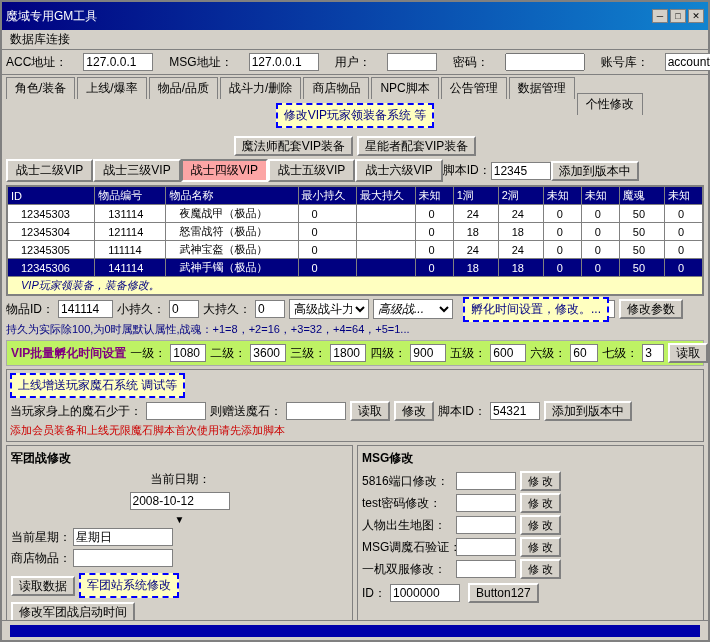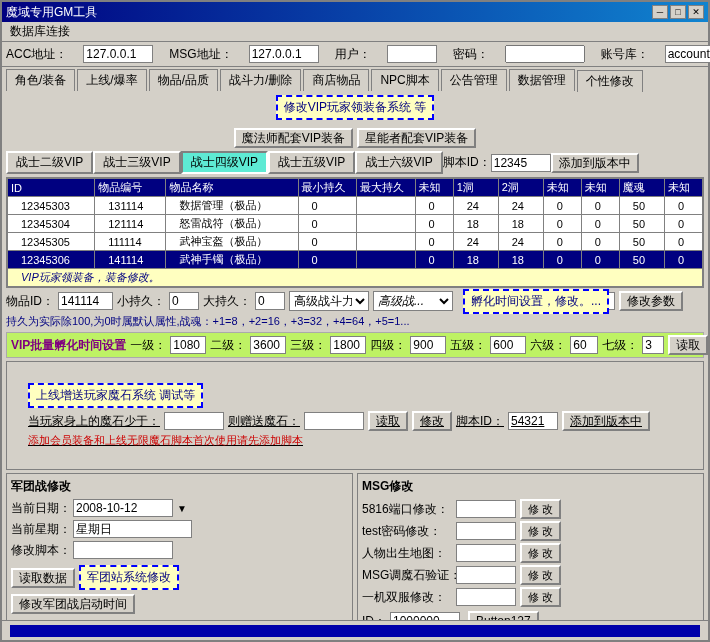--- a/index.html
+++ b/index.html
@@ -1,37 +1,37 @@
 <!DOCTYPE html>
 <html><head>
   <meta charset="utf-8">
   <style>
     * { box-sizing: border-box; margin: 0; padding: 0; font-family: "SimSun", "MS Gothic", sans-serif; font-size: 12px; }
     body { background: #d4d0c8; width: 710px; height: 642px; overflow: hidden; }
     .window { width: 710px; height: 642px; background: #d4d0c8; border: 2px solid #808080; display: flex; flex-direction: column; }
-    .title-bar { background: linear-gradient(to right, #000080, #1084d0); height: 20px; display: flex; align-items: center; justify-content: space-between; padding: 0 4px; color: white; font-size: 12px; flex-shrink: 0; }
+    .title-bar { background: linear-gradient(to right, #000080, #1084d0); height: 28px; display: flex; align-items: center; justify-content: space-between; padding: 0 4px; color: white; font-size: 12px; flex-shrink: 0; }
     .title-bar-buttons { display: flex; gap: 2px; }
     .title-btn { width: 16px; height: 14px; background: #d4d0c8; border: 1px solid #808080; font-size: 9px; cursor: pointer; display: flex; align-items: center; justify-content: center; color: black; }
     .menu-bar { background: #d4d0c8; height: 20px; display: flex; align-items: center; padding: 0 2px; border-bottom: 1px solid #808080; flex-shrink: 0; }
     .menu-item { padding: 2px 6px; cursor: pointer; font-size: 12px; }
     .content { flex: 1; padding: 4px; display: flex; flex-direction: column; gap: 3px; overflow: hidden; }
     .row { display: flex; align-items: center; gap: 4px; }
     label { font-size: 12px; white-space: nowrap; }
     input[type="text"] { height: 18px; border: 1px solid #808080; background: white; padding: 0 2px; font-size: 12px; }
     .btn { background: #d4d0c8; border: 2px solid; border-color: #ffffff #808080 #808080 #ffffff; height: 20px; padding: 0 6px; cursor: pointer; font-size: 12px; white-space: nowrap; }
     .tab { background: #d4d0c8; border: 2px solid; border-color: #ffffff #808080 #808080 #ffffff; padding: 1px 8px; cursor: pointer; font-size: 12px; }
-    .tab.active { background: #5eead4; border-color: #808080 #ffffff #ffffff #808080; }
+    .tab.active { background: #fca5a5; border-color: #808080 #ffffff #ffffff #808080; }
     table { border-collapse: collapse; width: 100%; font-size: 11px; }
     th { background: #000080; color: white; border: 1px solid #808080; padding: 1px 3px; text-align: left; font-size: 11px; font-weight: normal; }
     td { border: 1px solid #808080; padding: 1px 13px; background: white; font-size: 11px; }
     tr.selected td { background: #000080; color: white; }
     .note-text { color: #000080; font-size: 11px; }
     .hint-box { border: 2px dashed #0000ff; background: #ffffc0; padding: 2px 6px; font-size: 12px; color: #000080; }
     .main-tab { padding: 2px 8px; background: #d4d0c8; border: 1px solid #808080; border-bottom: none; cursor: pointer; font-size: 12px; margin-right: 1px; }
-    .main-tab.active { background: #d4d0c8; position: relative; top: 1px; }
+    .main-tab.active { background: #d4d0c8; position: relative; top: 16px; }
     select { height: 20px; border: 1px solid #808080; background: white; font-size: 12px; }
     .msg-row { display: flex; align-items: center; gap: 4px; margin-bottom: 2px; }
     .status-bar { height: 20px; background: #d4d0c8; border-top: 1px solid #808080; display: flex; align-items: center; padding: 0 4px; }
     .progress-bar { flex: 1; height: 12px; background: #0000aa; margin: 0 4px; }
   </style>
 </head>
 <body>
 
 <div class="window">
 
@@ -114,21 +114,21 @@
             <th>未知</th>
             <th>未知</th>
             <th>魔魂</th>
             <th>未知</th>
           </tr>
         </thead>
         <tbody id="equip-table-body">
         <tr>
               <td>12345303</td>
               <td>131114</td>
-              <td>数据管理（极品）</td>
+              <td>夜魔战甲（极品）</td>
               <td>0</td>
               <td></td>
               <td>0</td>
               <td>24</td>
               <td>24</td>
               <td>0</td>
               <td>0</td>
               <td>50</td>
               <td>0</td>
             </tr>
@@ -219,21 +219,21 @@
       <label>五级：</label>
       <input type="text" style="width: 36px;" value="600">
       <label>六级：</label>
       <input type="text" style="width: 28px;" value="60">
       <label>七级：</label>
       <input type="text" style="width: 22px;" value="3">
       <button class="btn">读取</button>
       <button class="btn">修改</button>
     </div>
 
-    <div style="border:1px solid #808080; padding:21px; flex-shrink:0;text-decoration:underline;">
+    <div style="border:1px solid #808080; padding:3px; flex-shrink:0;">
       <div class="hint-box" style="display:inline-block; margin-bottom:3px;">
         <span>上线增送玩家魔石系统 调试等</span>
       </div>
       <div style="display:flex; align-items:center; gap:4px; flex-wrap:wrap;">
         <label>当玩家身上的魔石少于：</label>
         <input type="text" style="width: 60px;" value="">
         <label>则赠送魔石：</label>
         <input type="text" style="width: 60px;" value="">
         <button class="btn">读取</button>
         <button class="btn">修改</button>
@@ -241,31 +241,31 @@
         <input type="text" style="width: 50px;" value="54321">
         <button class="btn">添加到版本中</button>
       </div>
       <div style="color:#cc0000; font-size:11px; margin-top:2px;">添加会员装备和上线无限魔石脚本首次使用请先添加脚本</div>
     </div>
 
     <div style="display:grid; grid-template-columns:1fr 1fr; gap:4px; flex:1;">
 
       <div style="border:1px solid #808080; padding:4px;">
         <div style="font-weight:bold; font-size:12px; margin-bottom:4px;">军团战修改</div>
-        <div class="row" style="margin-bottom:3px;">
+        <div class="row" style="margin-bottom:3px;flex-direction:column;">
           <label style="width:58px;">当前日期：</label>
           <input type="text" style="width: 100px;" value="2008-10-12">
           <span style="font-size:10px;">▼</span>
         </div>
         <div class="row" style="margin-bottom:3px;">
           <label style="width:58px;">当前星期：</label>
-          <input type="text" style="width: 119px;" value="星期日">
+          <input type="text" style="width: 100px;" value="星期日">
         </div>
         <div class="row" style="margin-bottom:6px;">
-          <label style="width:58px;">修改脚本：</label>
+          <label style="width:58px;">商店物品：</label>
           <input type="text" style="width: 100px;" value="">
         </div>
         <div style="display:flex; gap:4px; align-items:center;">
           <button class="btn">读取数据</button>
           <div class="hint-box" style="font-size:11px;">
             <span>军团站系统修改</span>
           </div>
         </div>
         <div style="margin-top:4px;">
           <button class="btn">修改军团战启动时间</button>

